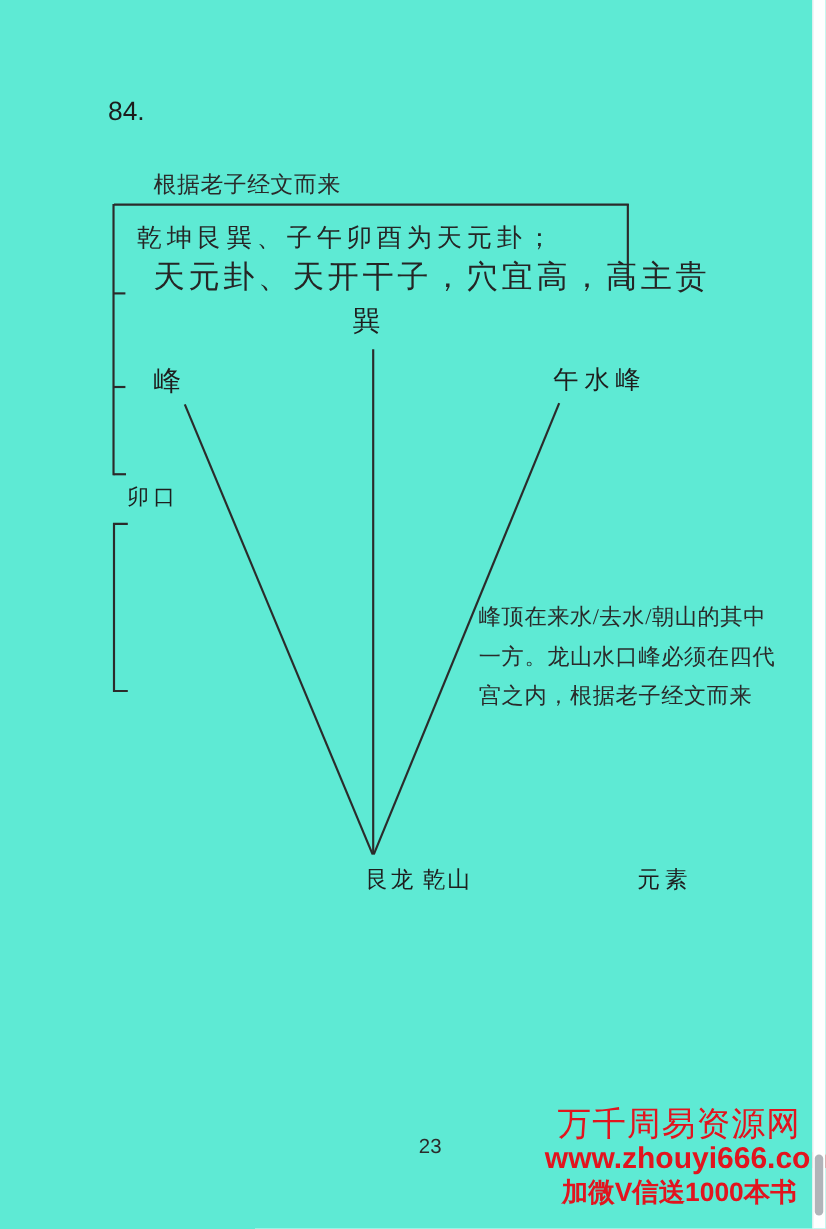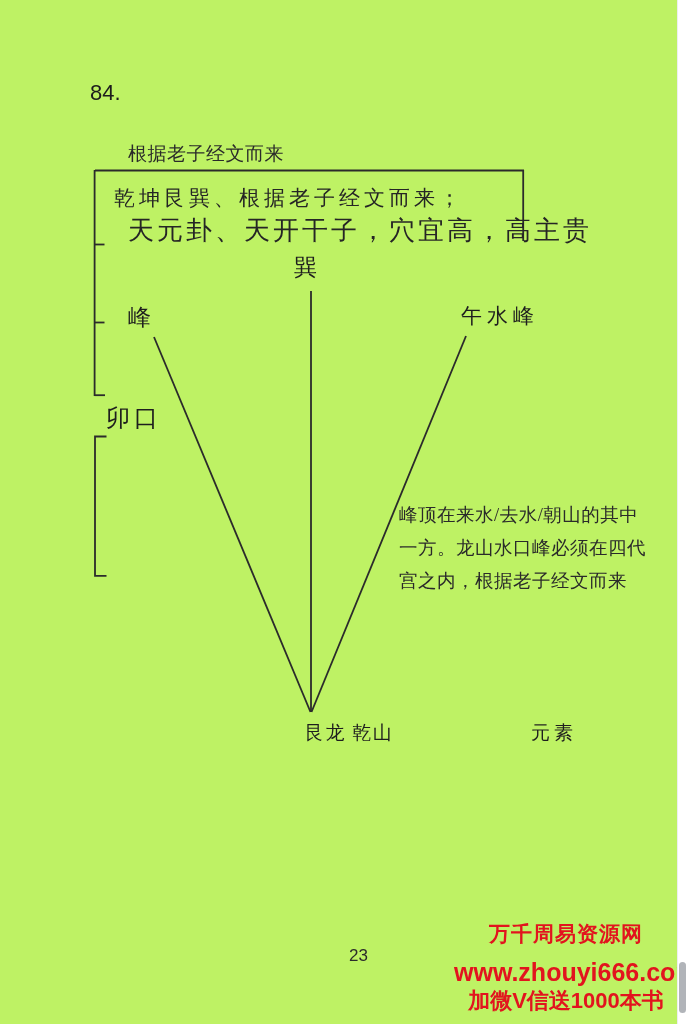--- a/index.html
+++ b/index.html
@@ -1,56 +1,56 @@
 <!DOCTYPE html>
 <html><head>
 <meta charset="utf-8">
 <style>
   * { margin:0; padding:0; box-sizing:border-box; }
   html,body { background:#ffffff; }
   .page {
     position:relative; width:688px; height:1024px;
-    background:#bef264; overflow:hidden;
+    background:#5eead4; overflow:hidden;
     font-family:"Liberation Serif", serif;
     color:#222;
   }
   .abs { position:absolute; white-space:nowrap; }
 
   
   .sec-num { left:90px; top:80px; font-size:22px; font-family:"Liberation Sans", sans-serif; color:#1c1c1c; }
   .title   { left:128px; top:78px; font-size:23px; font-weight:bold; font-family:"Liberation Sans", sans-serif; letter-spacing:1px; color:#111; }
   .subtitle{ left:128px; top:141px; font-size:19px; letter-spacing:0.5px; color:#2a2a2a; }
 
   
   .qline1 { left:114px; top:184px; font-size:21px; letter-spacing:4px; color:#252525; }
   .qline2 { left:128px; top:213px; font-size:26px; letter-spacing:3px; color:#252525; }
 
   
   .lbl-xun  { left:294px; top:252px; font-size:23px; color:#1e1e1e; }
   .lbl-peak { left:128px; top:302px; font-size:23px; color:#1e1e1e; }
   .lbl-wu   { left:461px; top:302px; font-size:21px; letter-spacing:5px; color:#1e1e1e; }
-  .lbl-mao  { left:106px; top:402px; font-size:24px; letter-spacing:4px; color:#1e1e1e; }
+  .lbl-mao  { left:106px; top:402px; font-size:18px; letter-spacing:4px; color:#1e1e1e; }
   .lbl-gen  { left:278px; top:720px; font-size:19px; letter-spacing:1.5px; color:#1e1e1e;margin-left:27px; }
   .lbl-elem { left:531px; top:720px; font-size:19px; letter-spacing:4px; color:#1e1e1e; }
 
   .annotation {
     position:absolute; left:399px; top:499px; width:262px;
     font-size:18.5px; line-height:33px; letter-spacing:0.5px;
     color:#2a2a2a; white-space:nowrap;
   }
 
   .page-num { left:349px; top:946px; font-size:17px; font-family:Liberation Sans, sans-serif; color:#2b2b2b; }
 
   
   .watermark {
     position:absolute; right:10px; top:923px; width:224px;
     text-align:center; font-family:"Liberation Sans", sans-serif;
     line-height:1.0;
   }
-  .wm1 { font-size:21px; font-weight:bold; margin-bottom:16px; letter-spacing:1px; }
+  .wm1 { font-size:28px; font-weight:normal; margin-bottom:2px; letter-spacing:1px; }
   .wm2 { font-size:25px; font-weight:bold; margin-bottom:5px; letter-spacing:0px; }
   .wm3 { font-size:22px; font-weight:bold; margin-bottom:3px; }
   .wm4 { font-size:22px; font-weight:bold; }
 
   
   svg.lines { position:absolute; left:0; top:0; }
   svg.lines path { stroke:#2b2b2b; stroke-width:1.8; fill:none; }
 
   
   .scroll-track {
@@ -76,21 +76,21 @@
     <path d="M94.6,395.2 H105"></path>
     <path d="M106.5,436.5 H95 V575.8 H106.5"></path>
     <path d="M311,291 V712"></path>
     <path d="M154,337 L310.5,712"></path>
     <path d="M466,336 L311.5,712"></path>
   </svg>
 
   <span class="abs sec-num">84.</span>
   <span class="abs subtitle">根据老子经文而来</span>
 
-  <span class="abs qline1">乾坤艮巽、根据老子经文而来；</span>
+  <span class="abs qline1">乾坤艮巽、子午卯酉为天元卦；</span>
   <span class="abs qline2">天元卦、天开干子，穴宜高，高主贵</span>
 
   <span class="abs lbl-xun">巽</span>
   <span class="abs lbl-peak">峰</span>
   <span class="abs lbl-wu">午水峰</span>
   <span class="abs lbl-mao">卯口</span>
   <span class="abs lbl-gen">艮龙 乾山</span>
   <span class="abs lbl-elem">元素</span>
 
   <div class="annotation">

